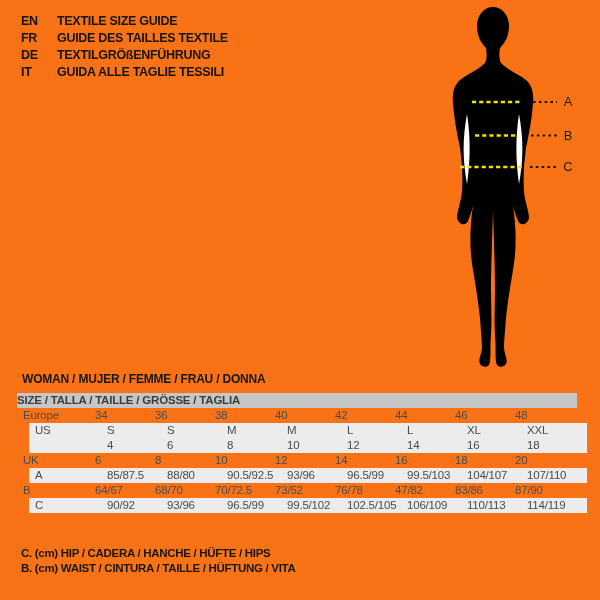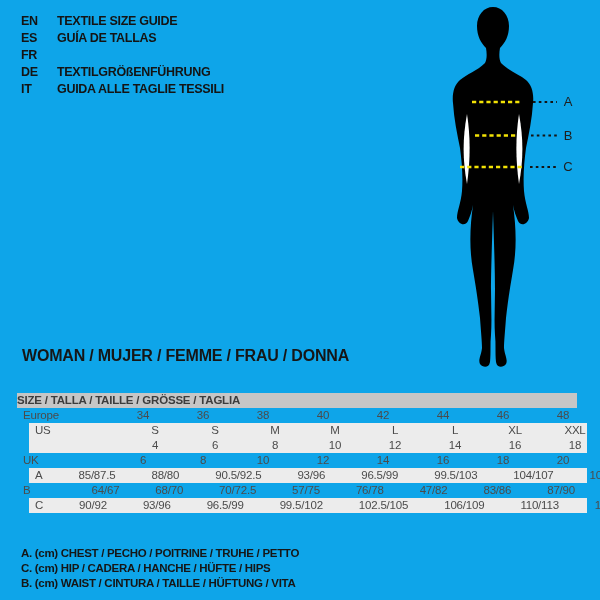--- a/index.html
+++ b/index.html
@@ -1,20 +1,20 @@
 <!DOCTYPE html>
 <html><head>
 <meta charset="utf-8">
 <style>
   html, body { margin: 0; padding: 0; background: #ffffff; }
   .canvas {
     position: relative;
     width: 600px;
     height: 600px;
-    background: #0ea5e9;
+    background: #f97316;
     overflow: hidden;
     font-family: "Liberation Sans", sans-serif;
     -webkit-font-smoothing: antialiased;
   }
 
   
   .lang-block { position: absolute; left: 21px; top: 13px; }
   .lang-row { display: flex; height: 17px; line-height: 17px; }
   .lang-code, .lang-label {
     font-weight: bold; font-size: 12.5px; color: #141414;
@@ -24,60 +24,57 @@
 
   
   .figure-svg { position: absolute; left: 435px; top: 0; }
   .marker-label {
     position: absolute; width: 14px; text-align: center;
     font-size: 13px; color: #1e1e1e; line-height: 16px;
   }
 
   
   .table-title {
-    position: absolute; left: 22px; top: 347px;
-    font-size: 16px; font-weight: bold; color: #161616; letter-spacing: -0.2px;
+    position: absolute; left: 22px; top: 372px;
+    font-size: 12px; font-weight: bold; color: #161616; letter-spacing: -0.2px;
   }
   .size-table {
     position: absolute; left: 17px; top: 393px; width: 566px;
     font-size: 11.5px; color: #4b4b4b; letter-spacing: -0.2px;
   }
   .t-header {
     width: 560px; height: 15px; line-height: 15px;
     background: #c6c6c6; color: #3c3c3c; font-weight: bold; 
   }
-  .t-row { display: flex; width: 558px; height: 15px; line-height: 15px; gap: 36px; }
+  .t-row { display: flex; width: 558px; height: 15px; line-height: 15px; }
   .t-row.shaded { background: #ececec; margin-left: 12px; }
   .t-label { width: 72px; padding-left: 6px; }
-  .t-cell { flex: 1; text-align: center; }
+  .t-cell { flex: 1; }
 
   
   .legend-block { position: absolute; left: 21px; top: 546px; }
   .legend-row {
     height: 15px; line-height: 15px;
     font-weight: bold; font-size: 11.5px; color: #161616; letter-spacing: -0.3px;
     white-space: nowrap;
   }
 </style>
 </head>
 <body>
 
 <div class="canvas">
 
   <div class="lang-block">
       <div class="lang-row">
         <span class="lang-code">EN</span>
         <span class="lang-label">TEXTILE SIZE GUIDE</span>
       </div>
       <div class="lang-row">
-        <span class="lang-code">ES</span>
-        <span class="lang-label">GUÍA DE TALLAS</span>
-      </div>
-      <div class="lang-row">
         <span class="lang-code">FR</span>
+        <span class="lang-label">GUIDE DES TAILLES TEXTILE</span>
       </div>
       <div class="lang-row">
         <span class="lang-code">DE</span>
         <span class="lang-label">TEXTILGRÖßENFÜHRUNG</span>
       </div>
       <div class="lang-row">
         <span class="lang-code">IT</span>
         <span class="lang-label">GUIDA ALLE TAGLIE TESSILI</span>
       </div>
     </div>
@@ -192,42 +189,41 @@
           <div class="t-cell">96.5/99</div>
           <div class="t-cell">99.5/103</div>
           <div class="t-cell">104/107</div>
           <div class="t-cell">107/110</div>
         </div>
         <div class="t-row">
           <div class="t-label">B</div>
           <div class="t-cell">64/67</div>
           <div class="t-cell">68/70</div>
           <div class="t-cell">70/72.5</div>
-          <div class="t-cell">57/75</div>
+          <div class="t-cell">73/52</div>
           <div class="t-cell">76/78</div>
           <div class="t-cell">47/82</div>
           <div class="t-cell">83/86</div>
           <div class="t-cell">87/90</div>
         </div>
         <div class="t-row shaded">
           <div class="t-label">C</div>
           <div class="t-cell">90/92</div>
           <div class="t-cell">93/96</div>
           <div class="t-cell">96.5/99</div>
           <div class="t-cell">99.5/102</div>
           <div class="t-cell">102.5/105</div>
           <div class="t-cell">106/109</div>
           <div class="t-cell">110/113</div>
           <div class="t-cell">114/119</div>
         </div>
       </div>
   </div>
 
   <div class="legend-block">
-      <div class="legend-row">A. (cm) CHEST / PECHO / POITRINE / TRUHE / PETTO</div>
       <div class="legend-row">C. (cm) HIP / CADERA / HANCHE / HÜFTE / HIPS</div>
       <div class="legend-row">B. (cm) WAIST / CINTURA / TAILLE / HÜFTUNG / VITA</div>
     </div>
 
 <span class="marker-label" style="left: 561px; top: 94px;">A</span>
     <span class="marker-label" style="left: 561px; top: 127.5px;">B</span>
     <span class="marker-label" style="left: 561px; top: 159px;">C</span>
   </div>
 
 </body></html>

